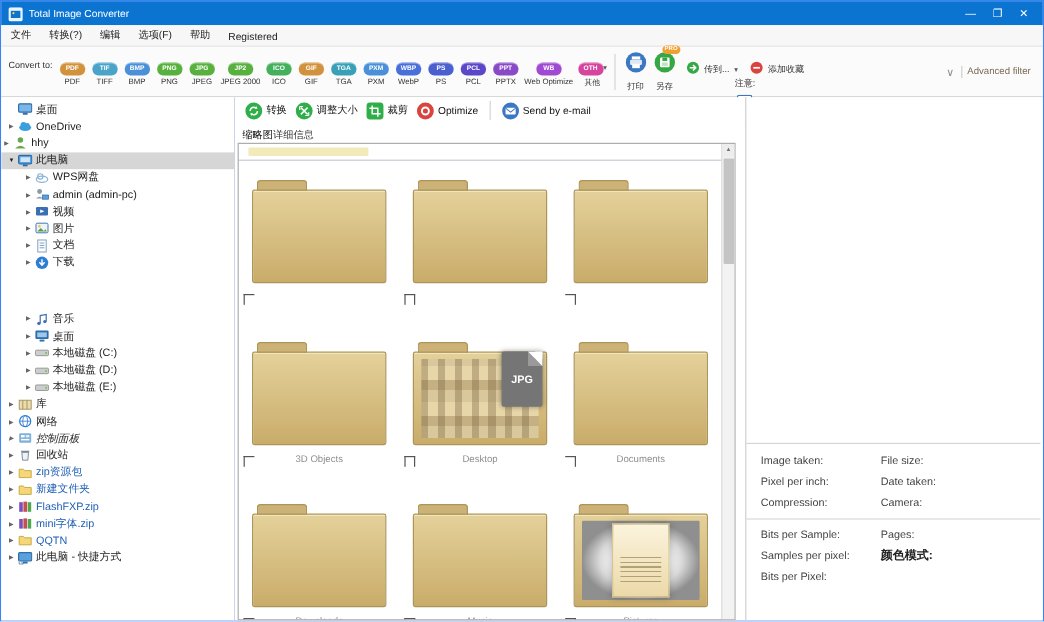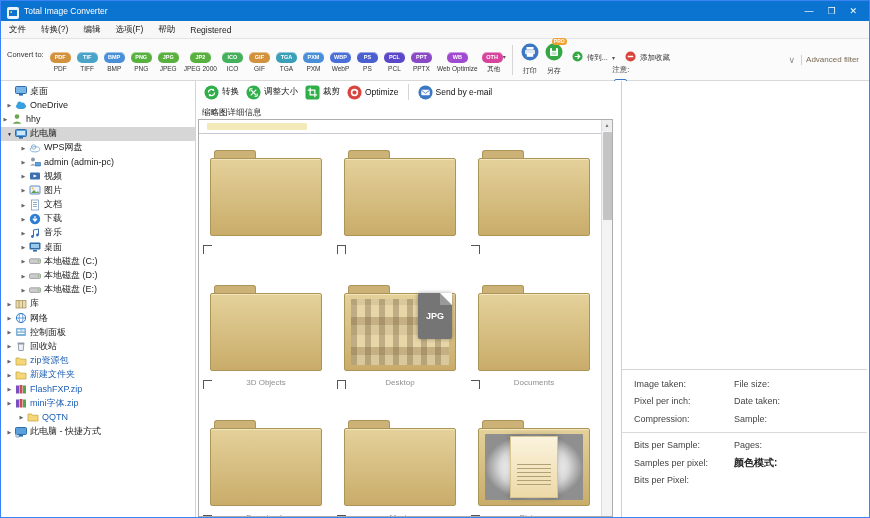--- a/index.html
+++ b/index.html
@@ -306,21 +306,21 @@
         <div class="tree-item" style="padding-left: 18px;">
           <span class="arrow">▶</span>
           <span class="ticon">
             <svg width="12" height="12" viewBox="0 0 12 12">
               <circle cx="6" cy="6" r="5.2" fill="#2d7dd2"></circle>
               <path d="M6 3 V7.2 M3.8 5.6 L6 8 L8.2 5.6" stroke="#fff" stroke-width="1.2" fill="none"></path>
             </svg>
           </span>
           <span class="tlabel">下载</span>
         </div>
-        <div class="tree-item" style="padding-left: 18px;">
+        <div class="tree-item" style="padding-left: 18px; margin-top: 33px;">
           <span class="arrow">▶</span>
           <span class="ticon">
             <svg width="12" height="12" viewBox="0 0 12 12">
               <path d="M4.5 9.5 V3 L9.5 2 V8" stroke="#3b6fb3" stroke-width="1" fill="none"></path>
               <circle cx="3.4" cy="9.5" r="1.4" fill="#3b6fb3"></circle>
               <circle cx="8.4" cy="8" r="1.4" fill="#3b6fb3"></circle>
             </svg>
           </span>
           <span class="tlabel">音乐</span>
         </div>
@@ -379,21 +379,21 @@
           <span class="arrow">▶</span>
           <span class="ticon">
             <svg width="12" height="12" viewBox="0 0 12 12">
               <circle cx="6" cy="6" r="4.6" fill="none" stroke="#2d7dd2"></circle>
               <ellipse cx="6" cy="6" rx="2" ry="4.6" fill="none" stroke="#2d7dd2" stroke-width="0.7"></ellipse>
               <path d="M1.4 6 H10.6" stroke="#2d7dd2" stroke-width="0.7"></path>
             </svg>
           </span>
           <span class="tlabel">网络</span>
         </div>
-        <div class="tree-item" style="padding-left: 4px;">
+        <div class="tree-item" style="padding-left: 4px; font-style: italic;">
           <span class="arrow">▶</span>
           <span class="ticon">
             <svg width="12" height="12" viewBox="0 0 12 12">
               <rect x="1" y="2" width="10" height="8" rx="1" fill="#7fb2d9"></rect>
               <rect x="2.5" y="3.5" width="3" height="2" fill="#fff"></rect>
               <rect x="6.5" y="3.5" width="3" height="2" fill="#dfeefa"></rect>
               <rect x="2.5" y="6.8" width="7" height="1.2" fill="#fff"></rect>
             </svg>
           </span>
           <span class="tlabel">控制面板</span>
@@ -441,21 +441,21 @@
           <span class="arrow">▶</span>
           <span class="ticon">
             <svg width="12" height="12" viewBox="0 0 12 12">
               <rect x="1" y="2.5" width="3" height="8" fill="#7a4fc0"></rect>
               <rect x="4.5" y="2" width="3" height="8.5" fill="#c84f4f"></rect>
               <rect x="8" y="2.5" width="3" height="8" fill="#4fa84f"></rect>
             </svg>
           </span>
           <span class="tlabel blue">mini字体.zip</span>
         </div>
-        <div class="tree-item" style="padding-left: 16px;">
+        <div class="tree-item" style="padding-left: 4px;">
           <span class="arrow">▶</span>
           <span class="ticon">
             <svg width="12" height="12" viewBox="0 0 12 12">
               <path d="M1 3 L4.5 3 L5.5 4.2 L11 4.2 L11 10 L1 10 Z" fill="#f5d77a" stroke="#c9a93e" stroke-width="0.8"></path>
             </svg>
           </span>
           <span class="tlabel blue">QQTN</span>
         </div>
         <div class="tree-item" style="padding-left: 4px;">
           <span class="arrow">▶</span>
@@ -622,21 +622,21 @@
           <div class="detail-row">
             <span class="dl">Image taken:</span>
             <span class="dr">File size:</span>
           </div>
           <div class="detail-row">
             <span class="dl">Pixel per inch:</span>
             <span class="dr">Date taken:</span>
           </div>
           <div class="detail-row">
             <span class="dl">Compression:</span>
-            <span class="dr">Sample:</span>
+            <span class="dr">Camera:</span>
           </div>
           <div class="ddiv"></div>
           <div class="detail-row">
             <span class="dl">Bits per Sample:</span>
             <span class="dr">Pages:</span>
           </div>
           <div class="detail-row">
             <span class="dl">Samples per pixel:</span>
             <span class="dr cn">颜色模式:</span>
           </div>

